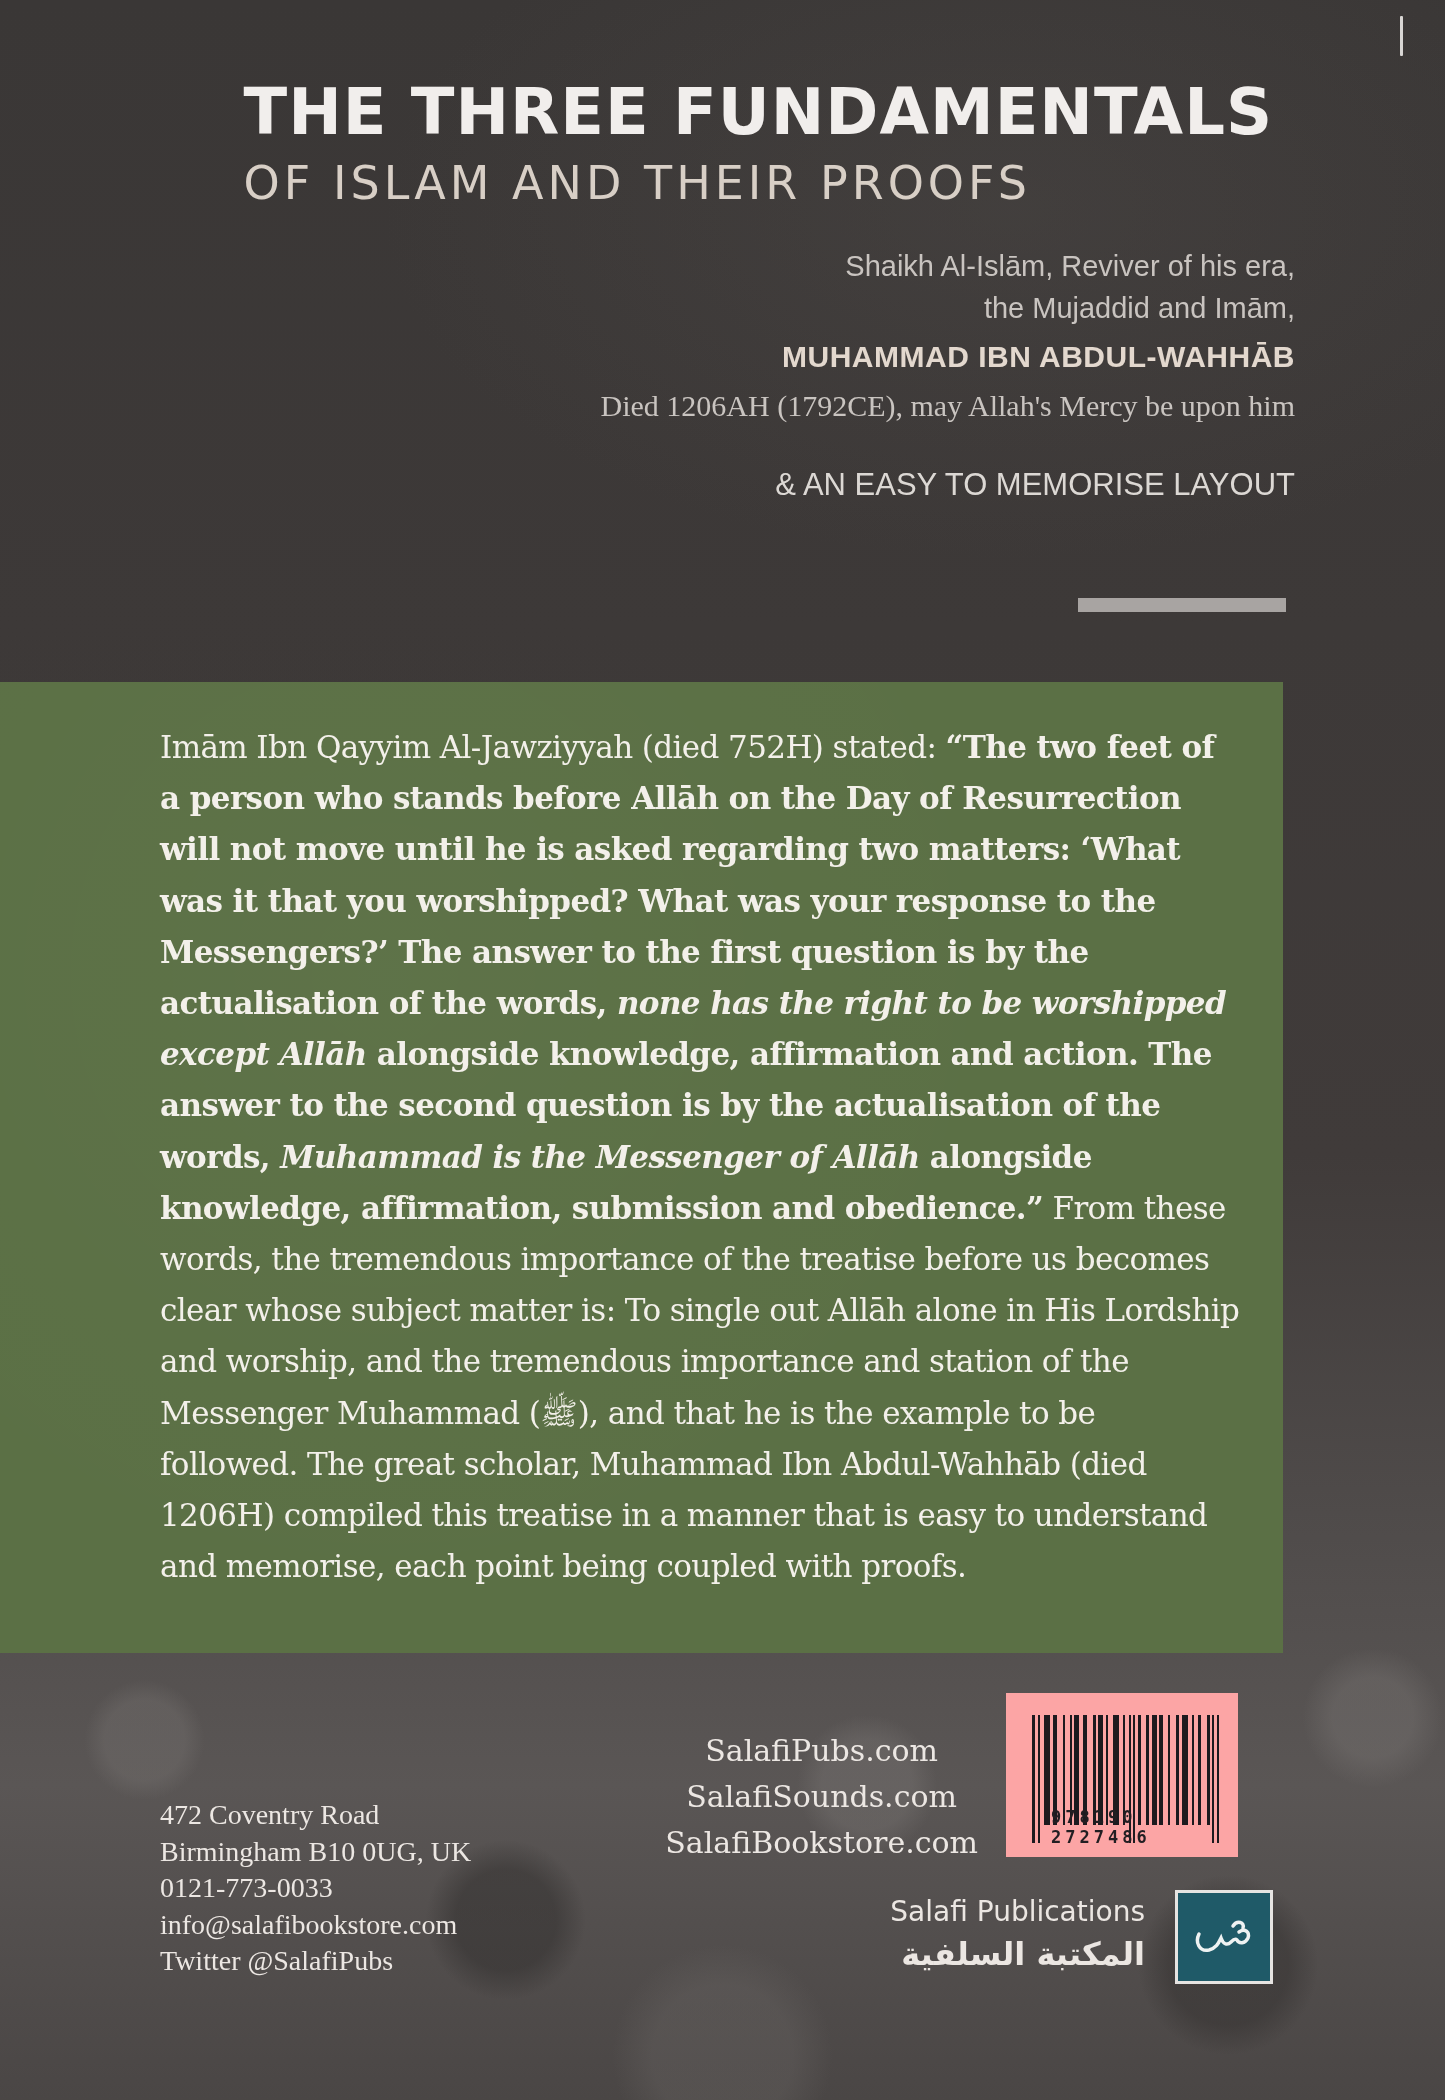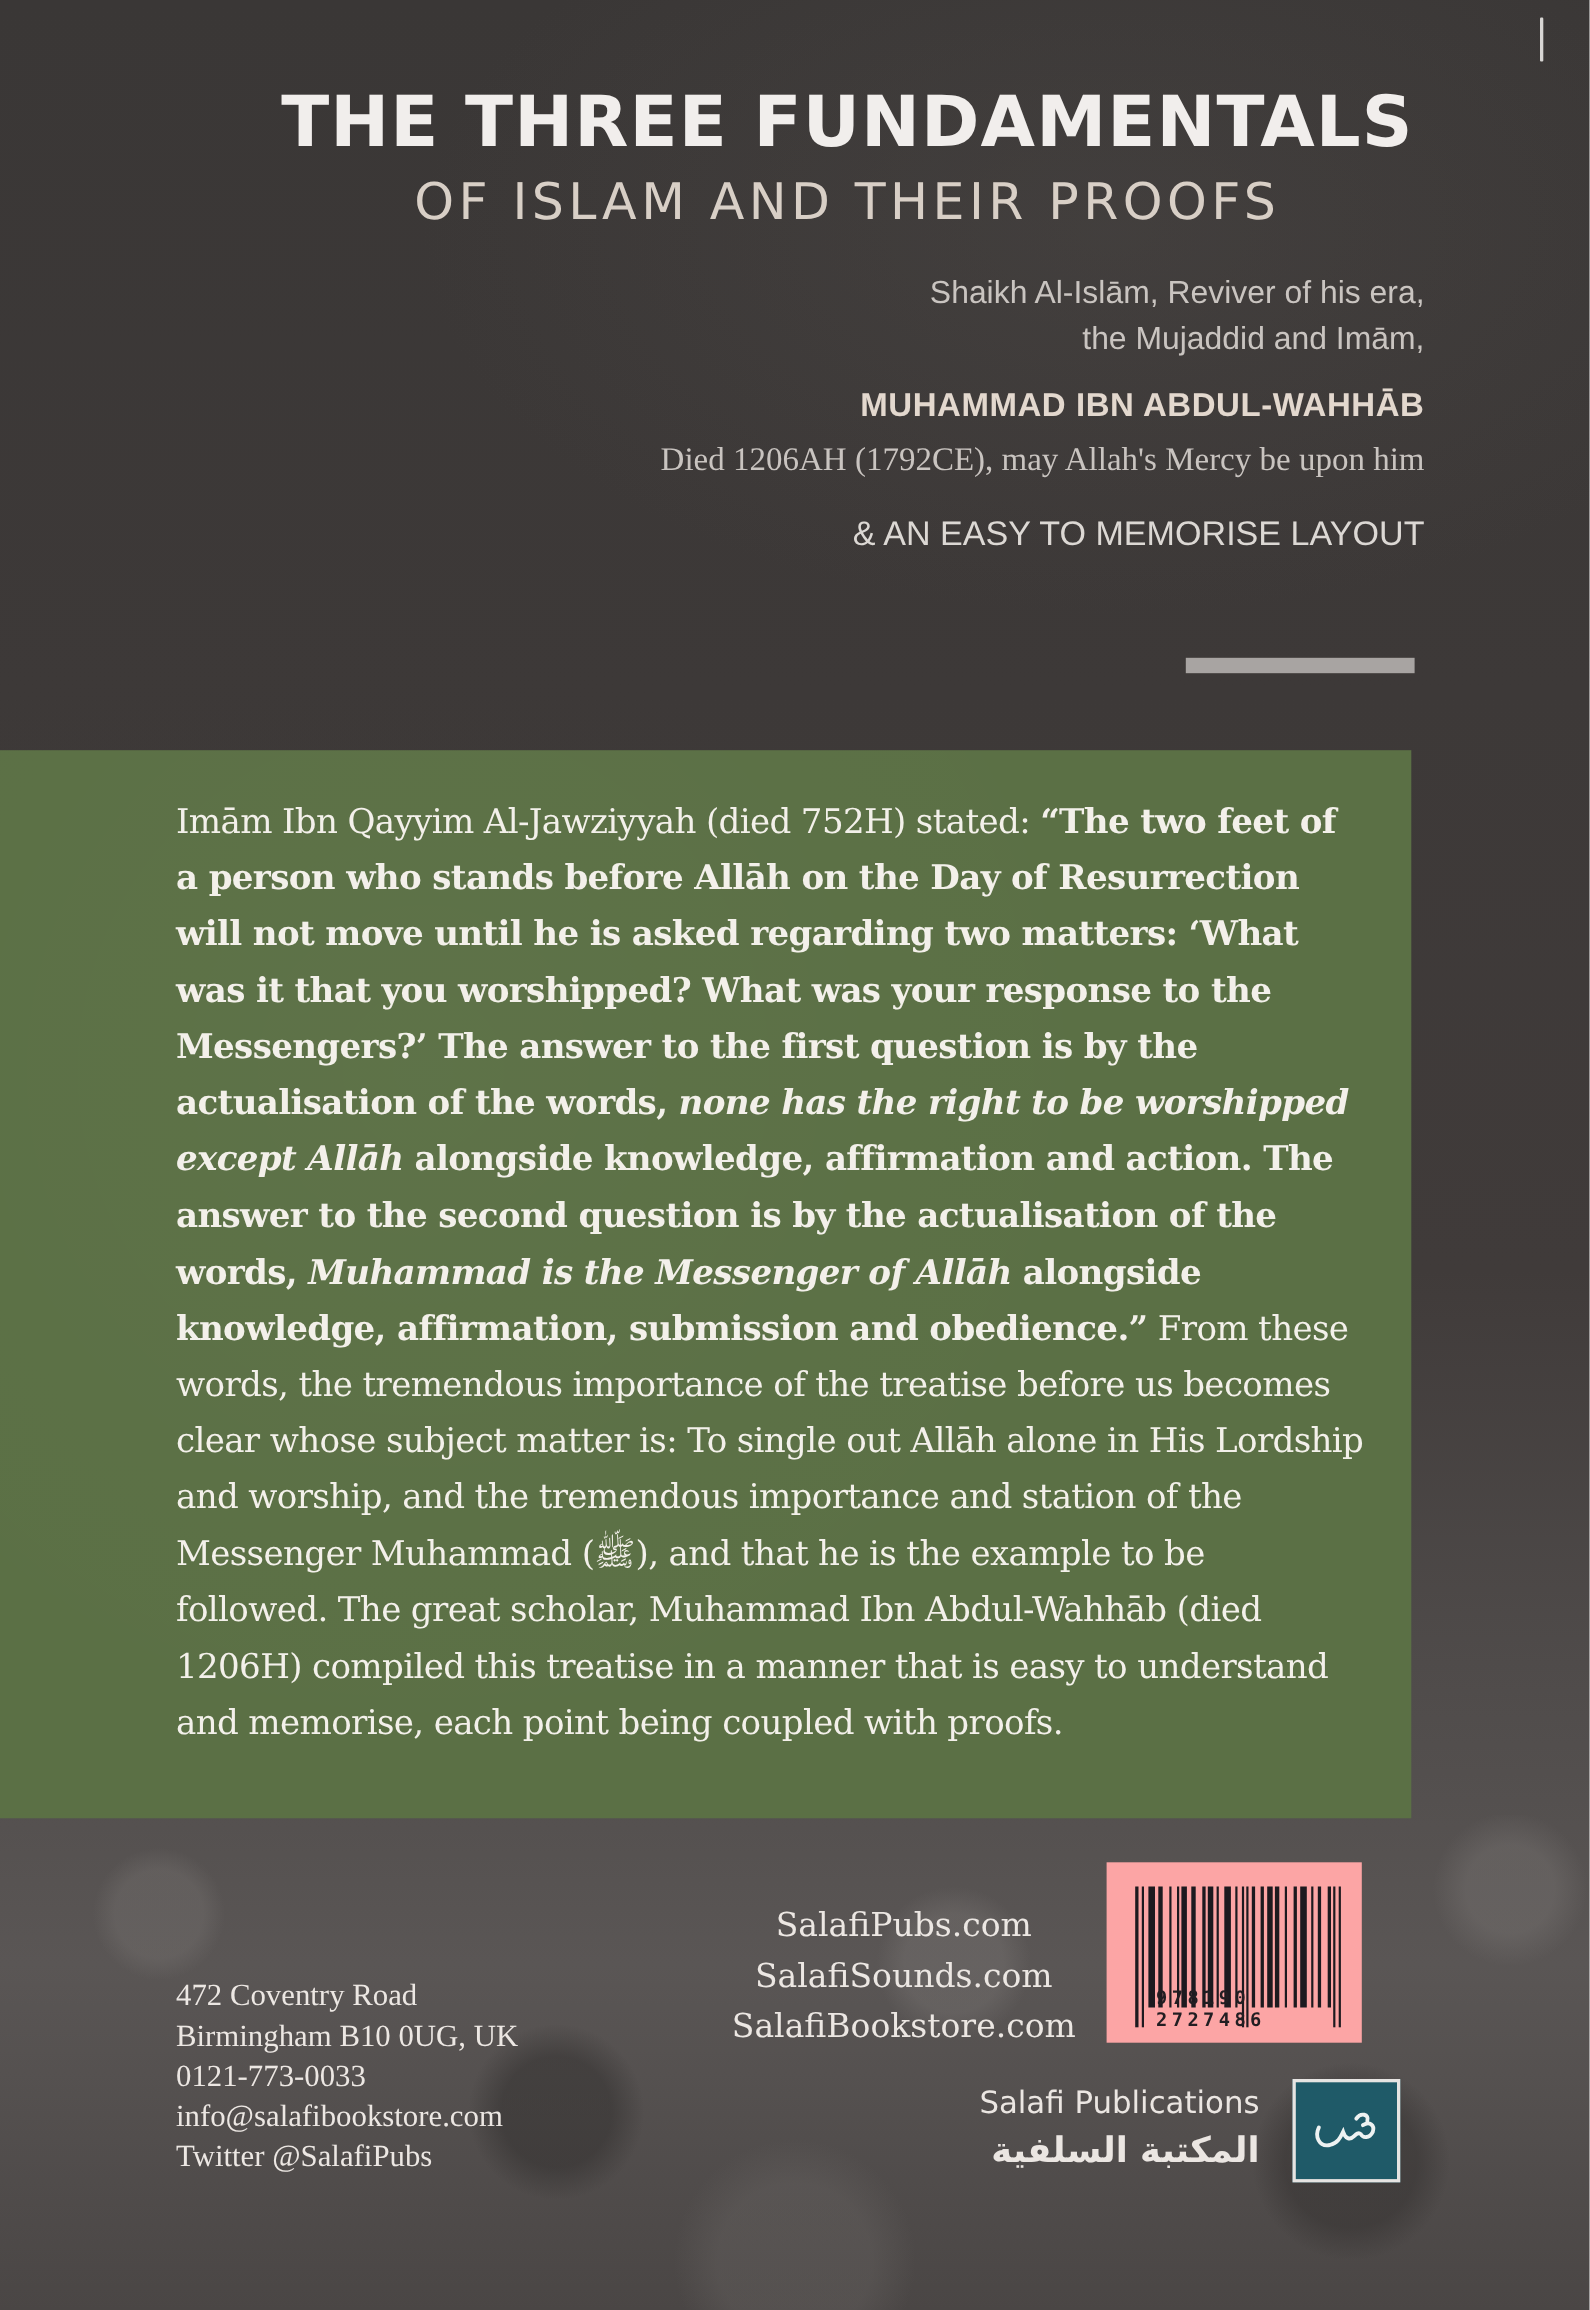--- a/index.html
+++ b/index.html
@@ -20,36 +20,36 @@
         radial-gradient(circle at 60% 30%, rgba(130,126,124,0.3) 0 45px, transparent 70px),
         radial-gradient(circle at 85% 70%, rgba(45,42,41,0.4) 0 60px, transparent 90px),
         radial-gradient(circle at 95% 15%, rgba(125,121,119,0.35) 0 40px, transparent 70px),
         radial-gradient(circle at 50% 90%, rgba(110,106,104,0.3) 0 70px, transparent 110px);
       pointer-events: none;
     }
     .corner-mark {
       position: absolute; left: 1400px; top: 16px; width: 3px; height: 40px;
       background: #d8d6d4; border-radius: 1px;
     }
-    .header { position: absolute; right: 160px; top: 80px; text-align: center; }
+    .header { position: absolute; right: 172px; top: 80px; text-align: left; }
     .title-main {
       font-family: "DejaVu Sans", sans-serif; font-weight: bold;
       font-size: 64px; letter-spacing: 1px; color: #f1eeec; line-height: 1; margin: 0;
     }
     .title-sub {
       font-family: "DejaVu Sans", sans-serif;
       font-size: 46px; letter-spacing: 4px; color: #d8cfc6; margin-top: 16px; line-height: 1;
     }
     .author-block { position: absolute; right: 150px; top: 245px; text-align: right; }
     .honorific {
       font-family: "Liberation Sans", sans-serif; font-size: 29px; color: #c9c4c0; line-height: 42px;
     }
     .author-name {
       font-family: "Liberation Sans", sans-serif; font-weight: bold; font-size: 30px;
-      color: #e3d8ce; letter-spacing: 0.5px; margin-top: 20px; line-height: 40px;
+      color: #e3d8ce; letter-spacing: 0.5px; margin-top: 8px; line-height: 40px;
     }
     .died {
       font-family: Liberation Serif, serif; font-size: 30px; color: #c9c4c0; margin-top: 8px; line-height: 42px;
     }
     .features { position: absolute; right: 150px; top: 463px; text-align: right; }
     .feature-line {
       font-family: "Liberation Sans", sans-serif; font-size: 31px; color: #dcd8d4; line-height: 44px;
     }
     .divider {
       position: absolute; left: 1078px; top: 598px; width: 208px; height: 14px; background: #a8a4a2;

